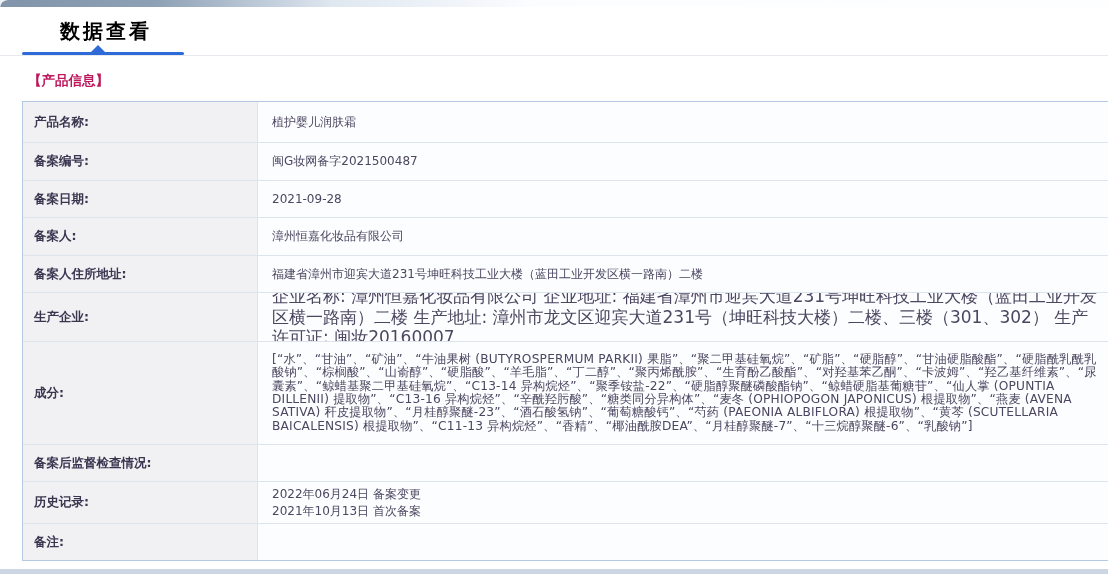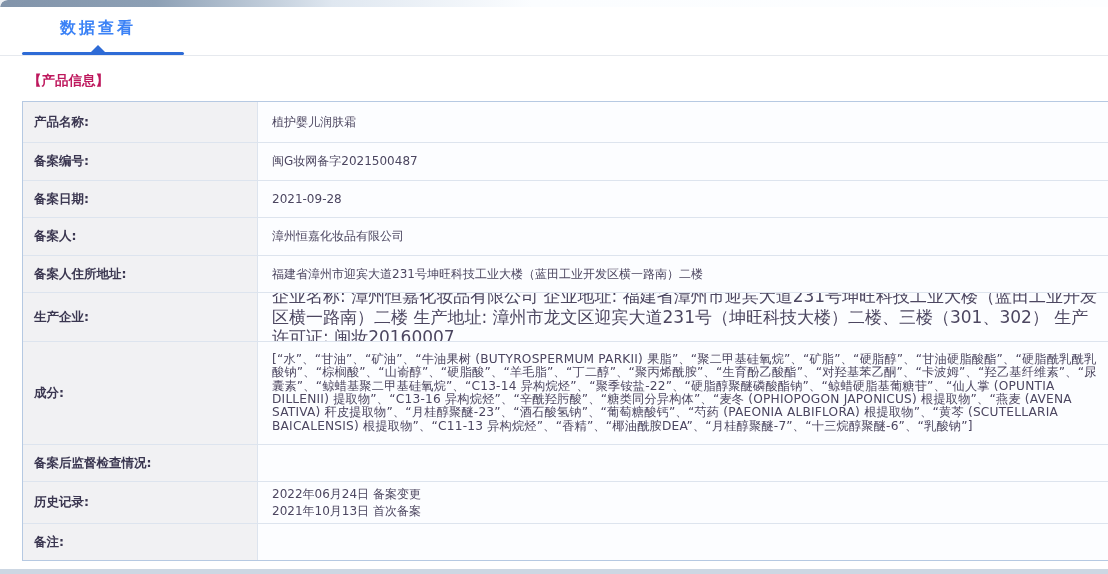--- a/index.html
+++ b/index.html
@@ -10,22 +10,22 @@
   }
   .top-strip {
     position:absolute; top:0; left:0; right:0; height:7px;
     background:linear-gradient(to right,#8294aa 0%,#8da0b5 14%,#dfe7f0 30%,#fbfdff 48%,#fdfeff 100%);
     border-top-left-radius:8px;
   }
   .bottom-strip { position:absolute; bottom:0; left:0; right:0; height:5px; background:#cdd7e3; }
 
   .tabbar { position:absolute; top:0; left:0; right:0; height:55px; border-bottom:1px solid #e6e9ee; background:transparent; }
   .tab {
-    position:absolute; left:60px; top:18px; font-size:16px; font-weight:bold;
-    color:#3b82f6; letter-spacing:3px; cursor:pointer;
+    position:absolute; left:60px; top:18px; font-size:20px; font-weight:bold;
+    color:#000000; letter-spacing:3px; cursor:pointer;
   }
   .tab-underline { position:absolute; left:22px; top:52px; width:162px; height:3px; background:#2e6bd6; border-radius:2px; }
   .tab-underline::before {
     content:""; position:absolute; left:69px; top:-7px; width:0; height:0;
     border-left:7px solid transparent; border-right:7px solid transparent;
     border-bottom:7px solid #2e6bd6;
   }
 
   .section-title { position:absolute; left:28px; top:72px; font-size:13.5px; font-weight:bold; color:#be185d; }
 

